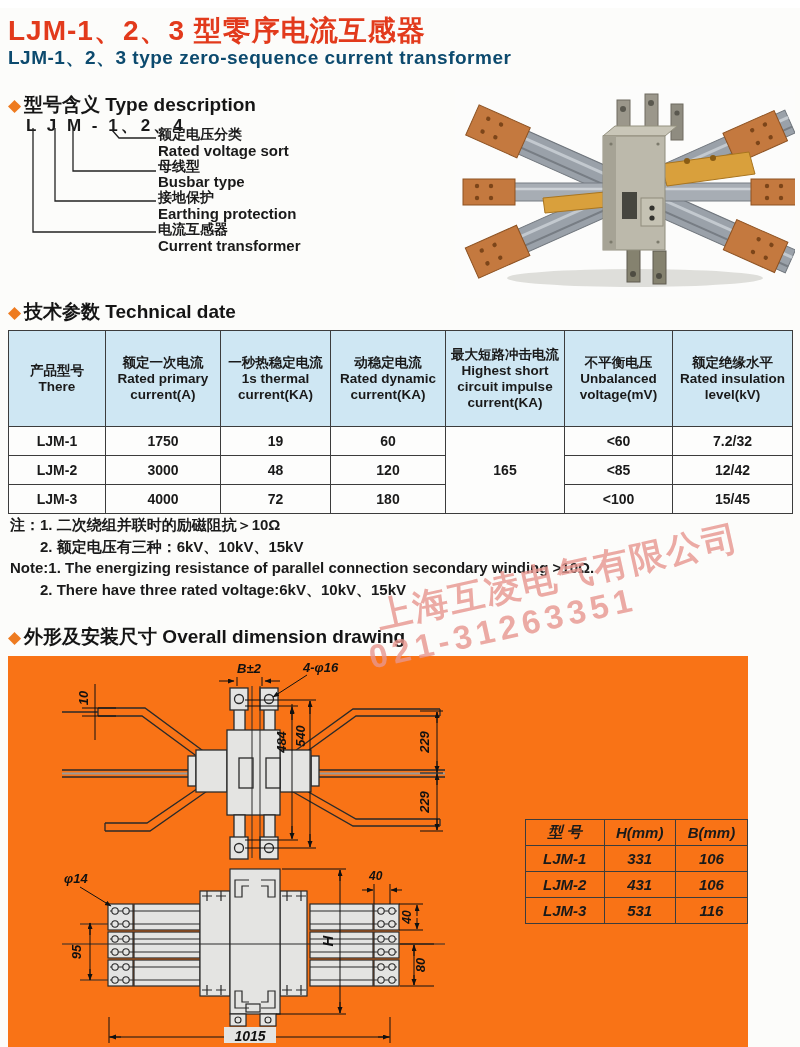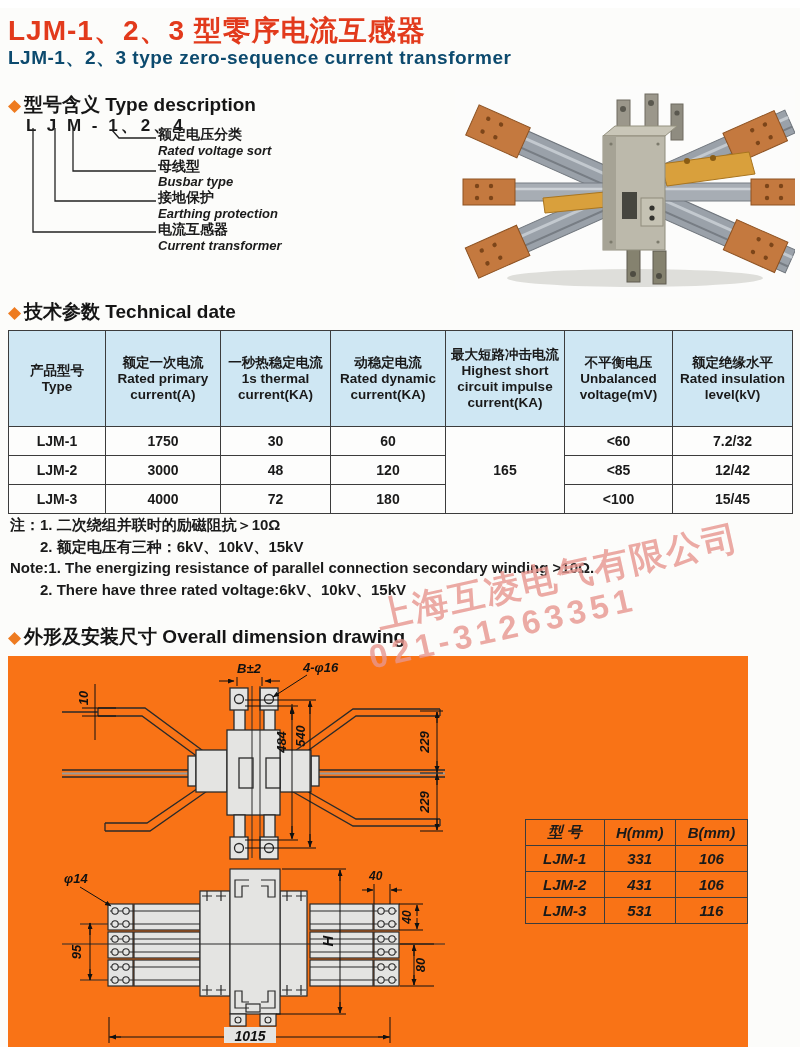--- a/index.html
+++ b/index.html
@@ -11,21 +11,21 @@
     color:#1a1a1a;
   }
   .abs{position:absolute;}
   .title{left:8px;top:4px;font-size:28px;font-weight:bold;color:#e23a1c;letter-spacing:1px;white-space:nowrap;}
   .subtitle{left:8px;top:37px;font-size:19px;font-weight:bold;color:#0c4a6e;letter-spacing:.5px;white-space:nowrap;}
   .sec-head{font-size:19px;font-weight:bold;color:#151515;white-space:nowrap;}
   .diamond{color:#ee7b20;font-size:17px;margin-right:3px;}
   .code-line{left:26px;top:106px;font-size:17px;font-weight:bold;letter-spacing:3px;white-space:nowrap;}
   .diag-labels{left:158px;top:119px;font-weight:bold;line-height:15.8px;}
   .diag-labels .zh{font-size:14px;}
-  .diag-labels .en{font-size:13px;font-style:italic;}
+  .diag-labels .en{font-size:15px;}
   table.tech{
     border-collapse:collapse;table-layout:fixed;width:784px;
     font-weight:bold;text-align:center;
   }
   table.tech td,table.tech th{border:1px solid #3c3c3c;padding:0;vertical-align:middle;}
   table.tech thead td{background:#cfe7f3;height:96px;}
   table.tech tbody td{background:#fdfdfc;height:29px;font-size:14px;}
   .hz{font-size:13.5px;line-height:17px;}
   .he{font-size:13.5px;line-height:16px;}
   .notes{left:10px;top:506px;font-weight:bold;font-size:15px;line-height:21.5px;}
@@ -176,21 +176,21 @@
         <col style="width:110px">
       <col style="width:115px">
         <col style="width:119px">
         <col style="width:108px">
         <col style="width:120px">
     </colgroup>
     <thead>
       <tr>
         <td>
             <div class="hz">产品型号</div>
-            <div class="he">Type</div>
+            <div class="he">There</div>
           </td>
         <td>
             <div class="hz">额定一次电流</div>
             <div class="he">Rated primary current(A)</div>
           </td>
         <td>
             <div class="hz">一秒热稳定电流</div>
             <div class="he">1s thermal current(KA)</div>
           </td>
         <td>
@@ -208,21 +208,21 @@
         <td>
             <div class="hz">额定绝缘水平</div>
             <div class="he">Rated insulation level(kV)</div>
           </td>
       </tr>
     </thead>
     <tbody>
       <tr>
         <td>LJM-1</td>
         <td>1750</td>
-        <td>30</td>
+        <td>19</td>
         <td>60</td>
         <td rowspan="3">165</td>
         <td>&lt;60</td>
         <td>7.2/32</td>
       </tr>
       <tr>
         <td>LJM-2</td>
         <td>3000</td>
         <td>48</td>
         <td>120</td>

